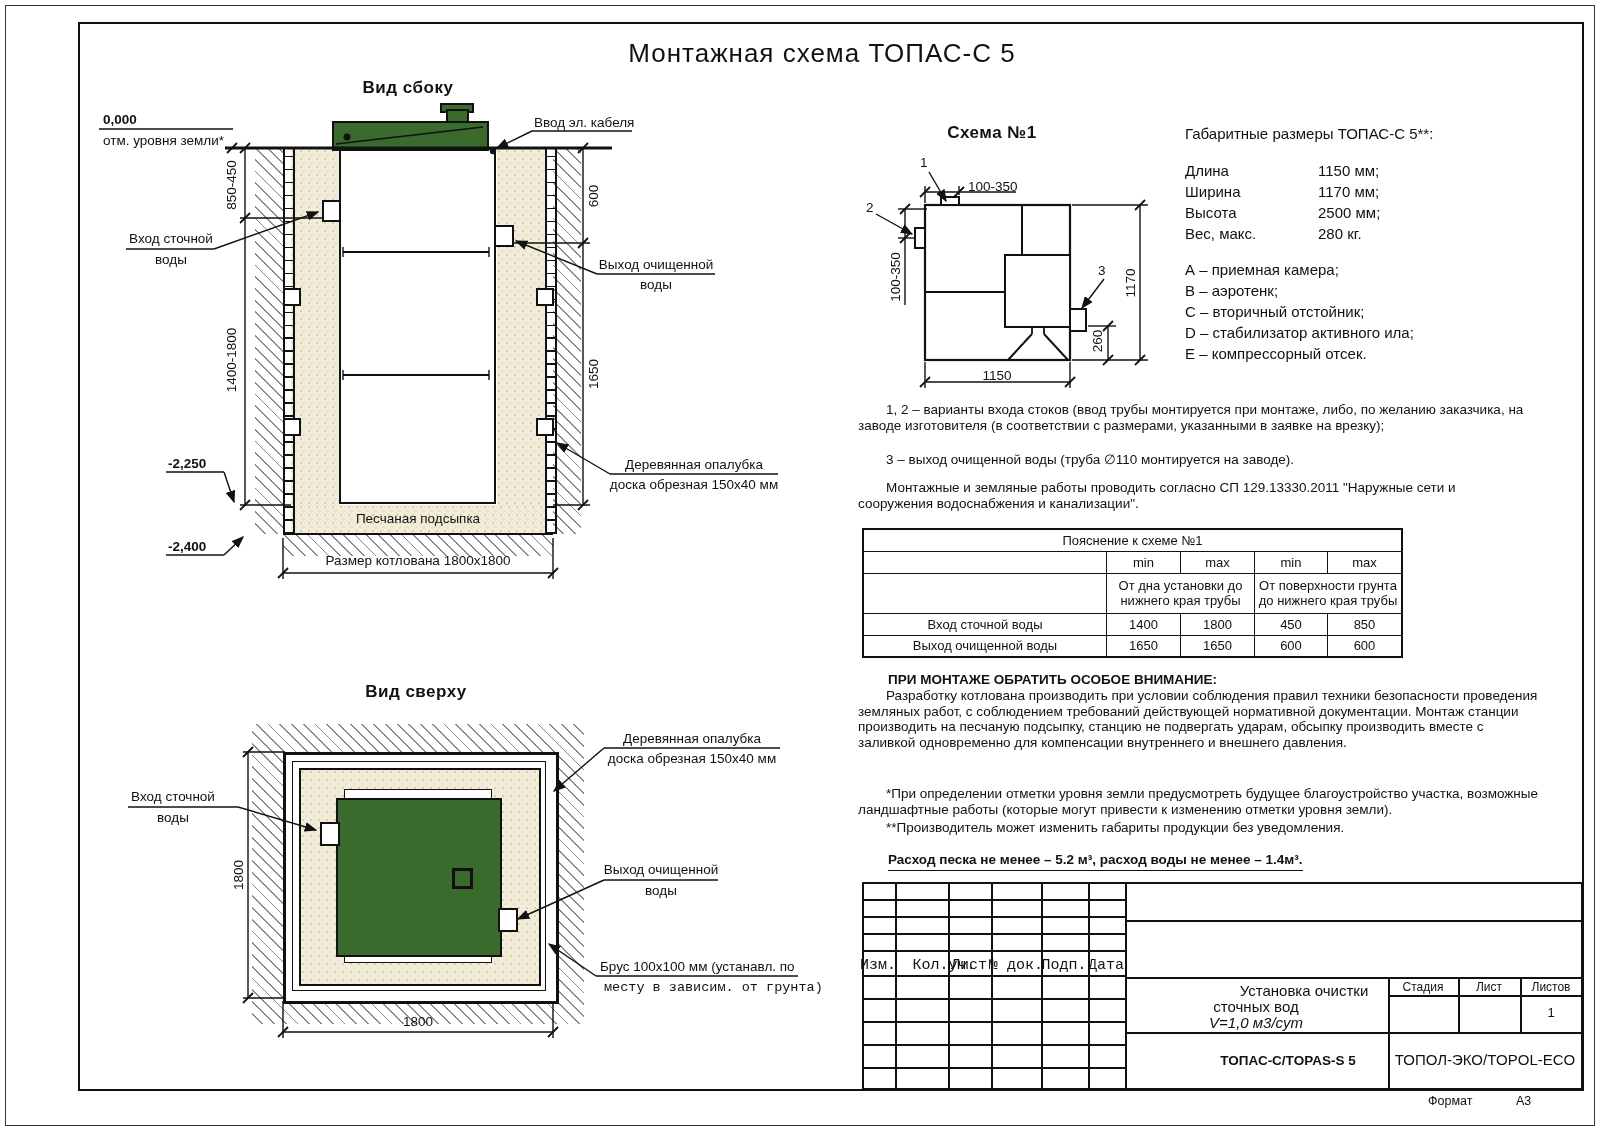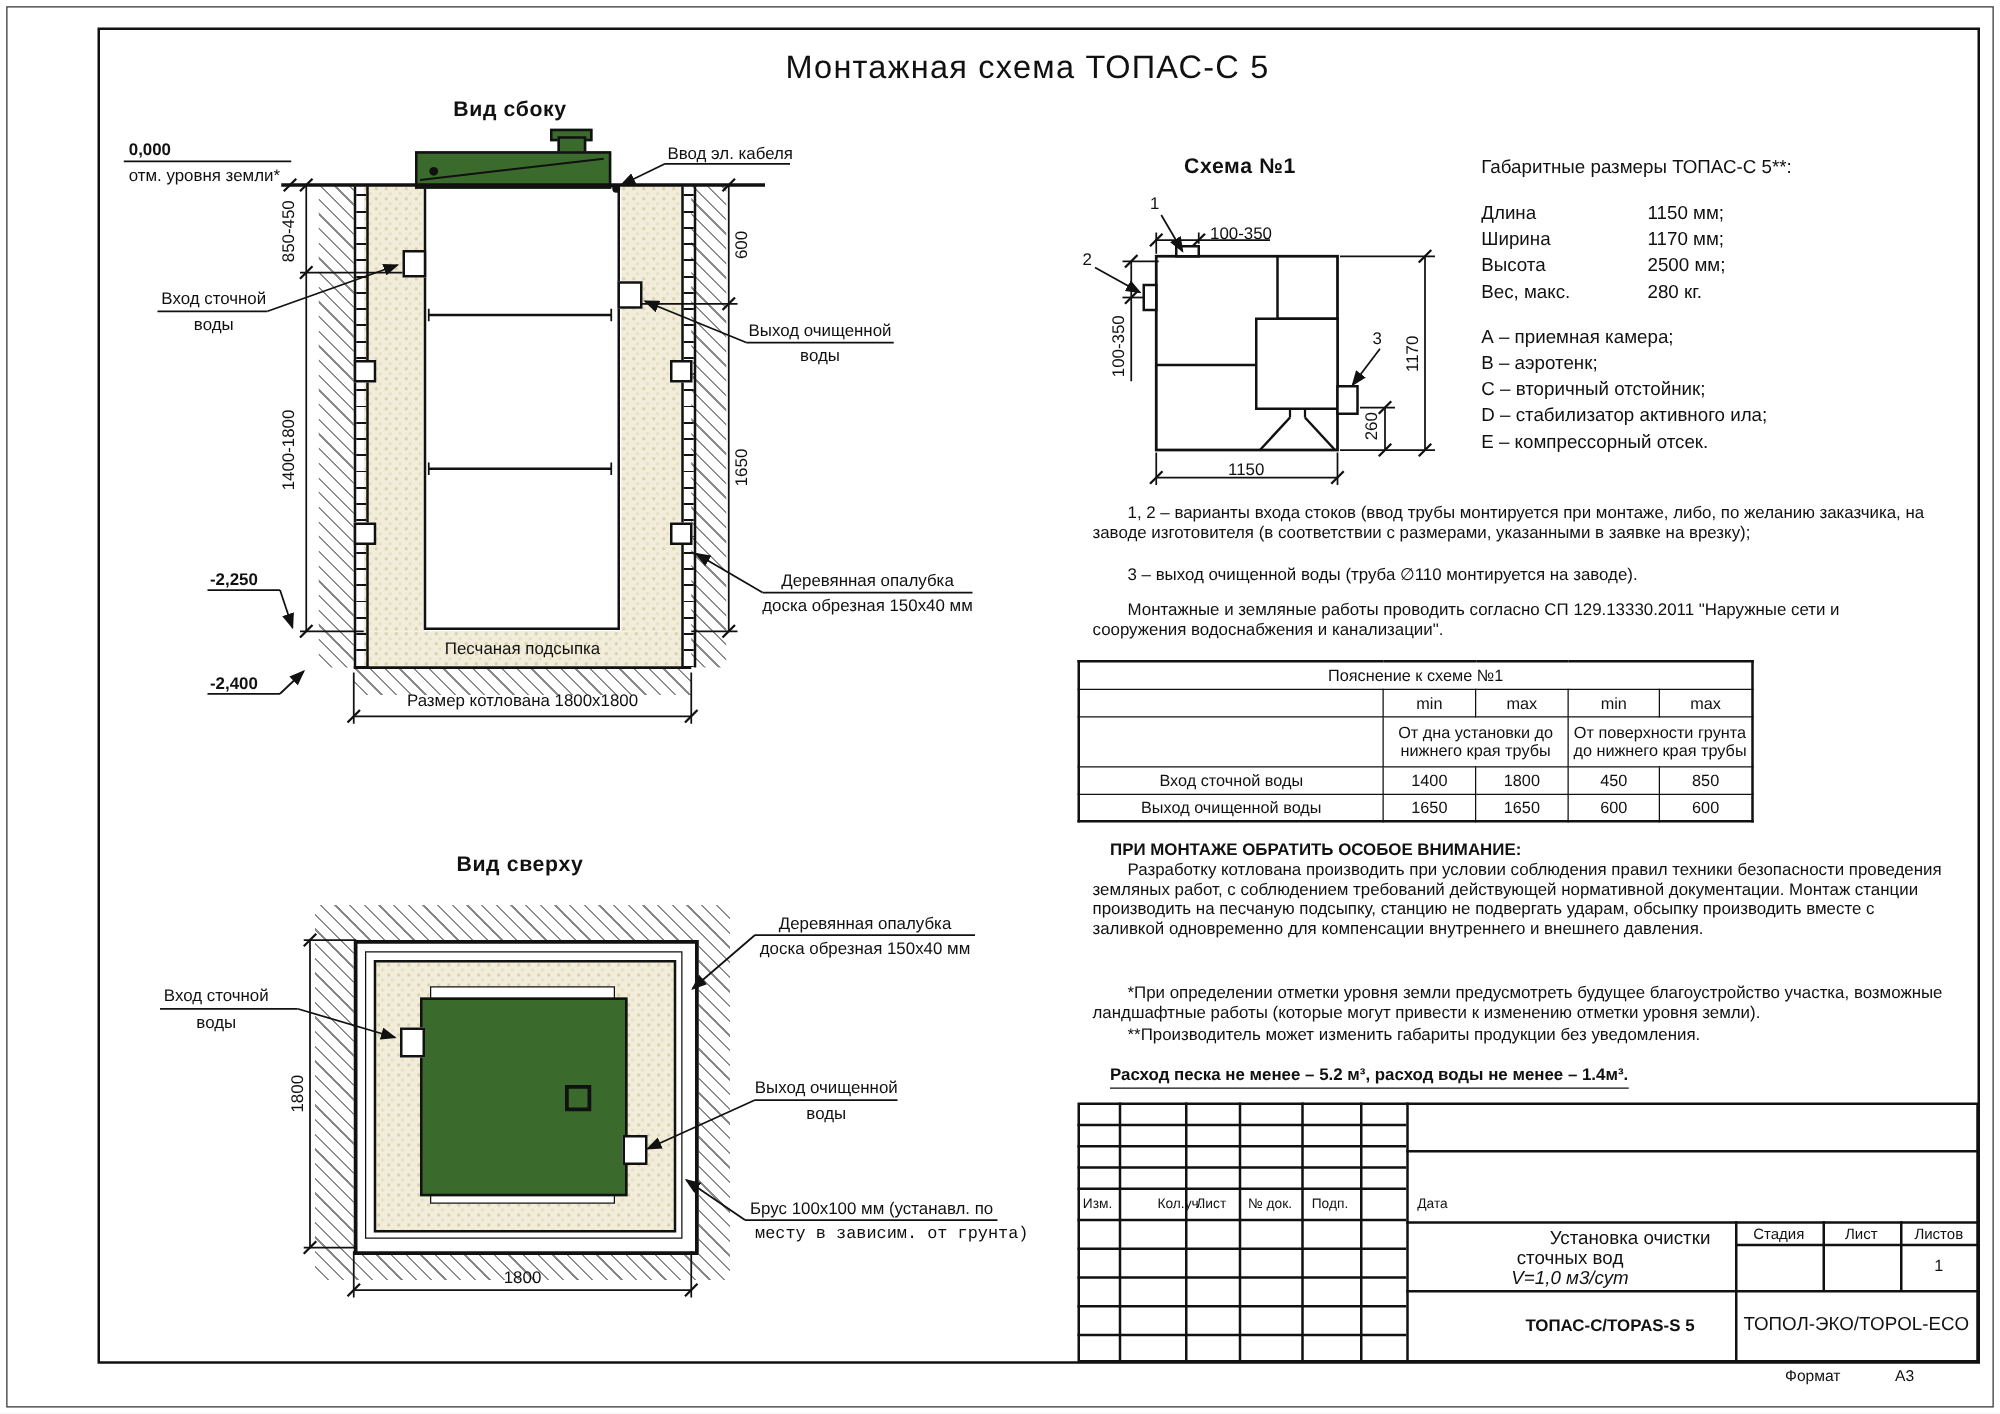--- a/index.html
+++ b/index.html
@@ -9,35 +9,35 @@
   .frame { position:absolute; left:78px; top:22px; width:1502px; height:1065px; border:2.5px solid #111; }
   .abs { position:absolute; }
   .lbl { position:absolute; font-size:13.5px; line-height:15px; white-space:nowrap; }
   .clbl { transform:translateX(-50%); }
   .vlbl { position:absolute; white-space:nowrap; font-size:13.5px;
           transform:translate(-50%,-50%) rotate(-90deg); }
   .vtitle { font-size:17px; font-weight:600; letter-spacing:.5px; }
   .main-title { position:absolute; left:822px; top:38px; transform:translateX(-50%);
                 font-size:26px; letter-spacing:1px; white-space:nowrap; }
   .para { position:absolute; font-size:13.5px; line-height:15.5px; text-align:left; }
-  .indent { text-indent:28px;margin-left:16px; }
+  .indent { text-indent:28px; }
   .sand { background-color:#f2edda;
           background-image:
             radial-gradient(circle at 2px 2px, #d9d0ab 1px, transparent 1.6px),
             radial-gradient(circle at 5px 6px, #e7dfc4 1px, transparent 1.6px);
           background-size:8px 8px; }
   .hatch { background-image:repeating-linear-gradient(45deg, transparent 0 7px, #8a8a8a 7px 8.3px); }
   .board { border-left:2px solid #111; border-right:2px solid #111;
            background-image:repeating-linear-gradient(0deg,#111 0 1.5px, transparent 1.5px 13px); }
   .green { background:#3a6b2c; border:2.5px solid #111; }
   .whitebox { background:#fff; border:2.5px solid #111; }
   .room { position:absolute; font-size:16px; transform:translate(-50%,-50%); }
   .hline { position:absolute; background:#111; height:1.6px; }
   .vline { position:absolute; background:#111; width:1.6px; }
-  .stamp-lbl { position:absolute; font-size:11px; transform:translateX(-50%); white-space:nowrap; }
+  .stamp-lbl { position:absolute; font-size:15px; transform:translateX(-50%); white-space:nowrap;font-family:Liberation Mono, monospace; }
   .stamp-mid { position:absolute; font-size:12px; transform:translateX(-50%); white-space:nowrap; }
   .doc-table { position:absolute; border-collapse:collapse;padding-left:30px; }
   .doc-table td { border:1.8px solid #111; font-size:13px; text-align:center; padding:0 3px; }
   svg.overlay { position:absolute; left:0; top:0; pointer-events:none; }
 </style>
 </head>
 <body>
 
 <div class="page">
   <div class="outer-border"></div>
@@ -213,21 +213,21 @@
   <div class="hline" style="left:1125px;top:920px;width:458px;"></div>
   <div class="hline" style="left:1125px;top:977px;width:458px;height:2.2px;"></div>
   <div class="hline" style="left:1388px;top:995px;width:195px;"></div>
   <div class="hline" style="left:1125px;top:1032px;width:458px;height:2.2px;"></div>
 
   <div class="stamp-lbl" style="left:878px;top:957px;">Изм.</div>
   <div class="stamp-lbl" style="left:944px;top:957px;">Кол.уч.</div>
   <div class="stamp-lbl" style="left:969px;top:957px;">Лист</div>
   <div class="stamp-lbl" style="left:1016px;top:957px;">№ док.</div>
   <div class="stamp-lbl" style="left:1064px;top:957px;">Подп.</div>
-  <div class="stamp-lbl" style="left:1106px;top:957px;margin-left:40px;">Дата</div>
+  <div class="stamp-lbl" style="left:1106px;top:957px;">Дата</div>
   <div class="stamp-mid" style="left:1256px;top:982px;font-size:15px;margin-left:48px;">Установка очистки</div>
   <div class="stamp-mid" style="left:1256px;top:998px;font-size:15px;">сточных вод</div>
   <div class="stamp-mid" style="left:1256px;top:1014px;font-size:15px;font-style:italic;">V=1,0 м3/сут</div>
   <div class="stamp-mid" style="left:1423px;top:980px;">Стадия</div>
   <div class="stamp-mid" style="left:1489px;top:980px;">Лист</div>
   <div class="stamp-mid" style="left:1551px;top:980px;">Листов</div>
   <div class="stamp-mid" style="left:1551px;top:1005px;font-size:13px;">1</div>
   <div class="stamp-mid" style="left:1288px;top:1053px;font-size:13.5px;font-weight:700;">ТОПАС-С/TOPAS-S 5</div>
   <div class="stamp-mid" style="left:1485px;top:1051px;font-size:15px;">ТОПОЛ-ЭКО/TOPOL-ECO</div>
   <div class="lbl" style="left:1428px;top:1094px;font-size:12.5px;">Формат</div>

